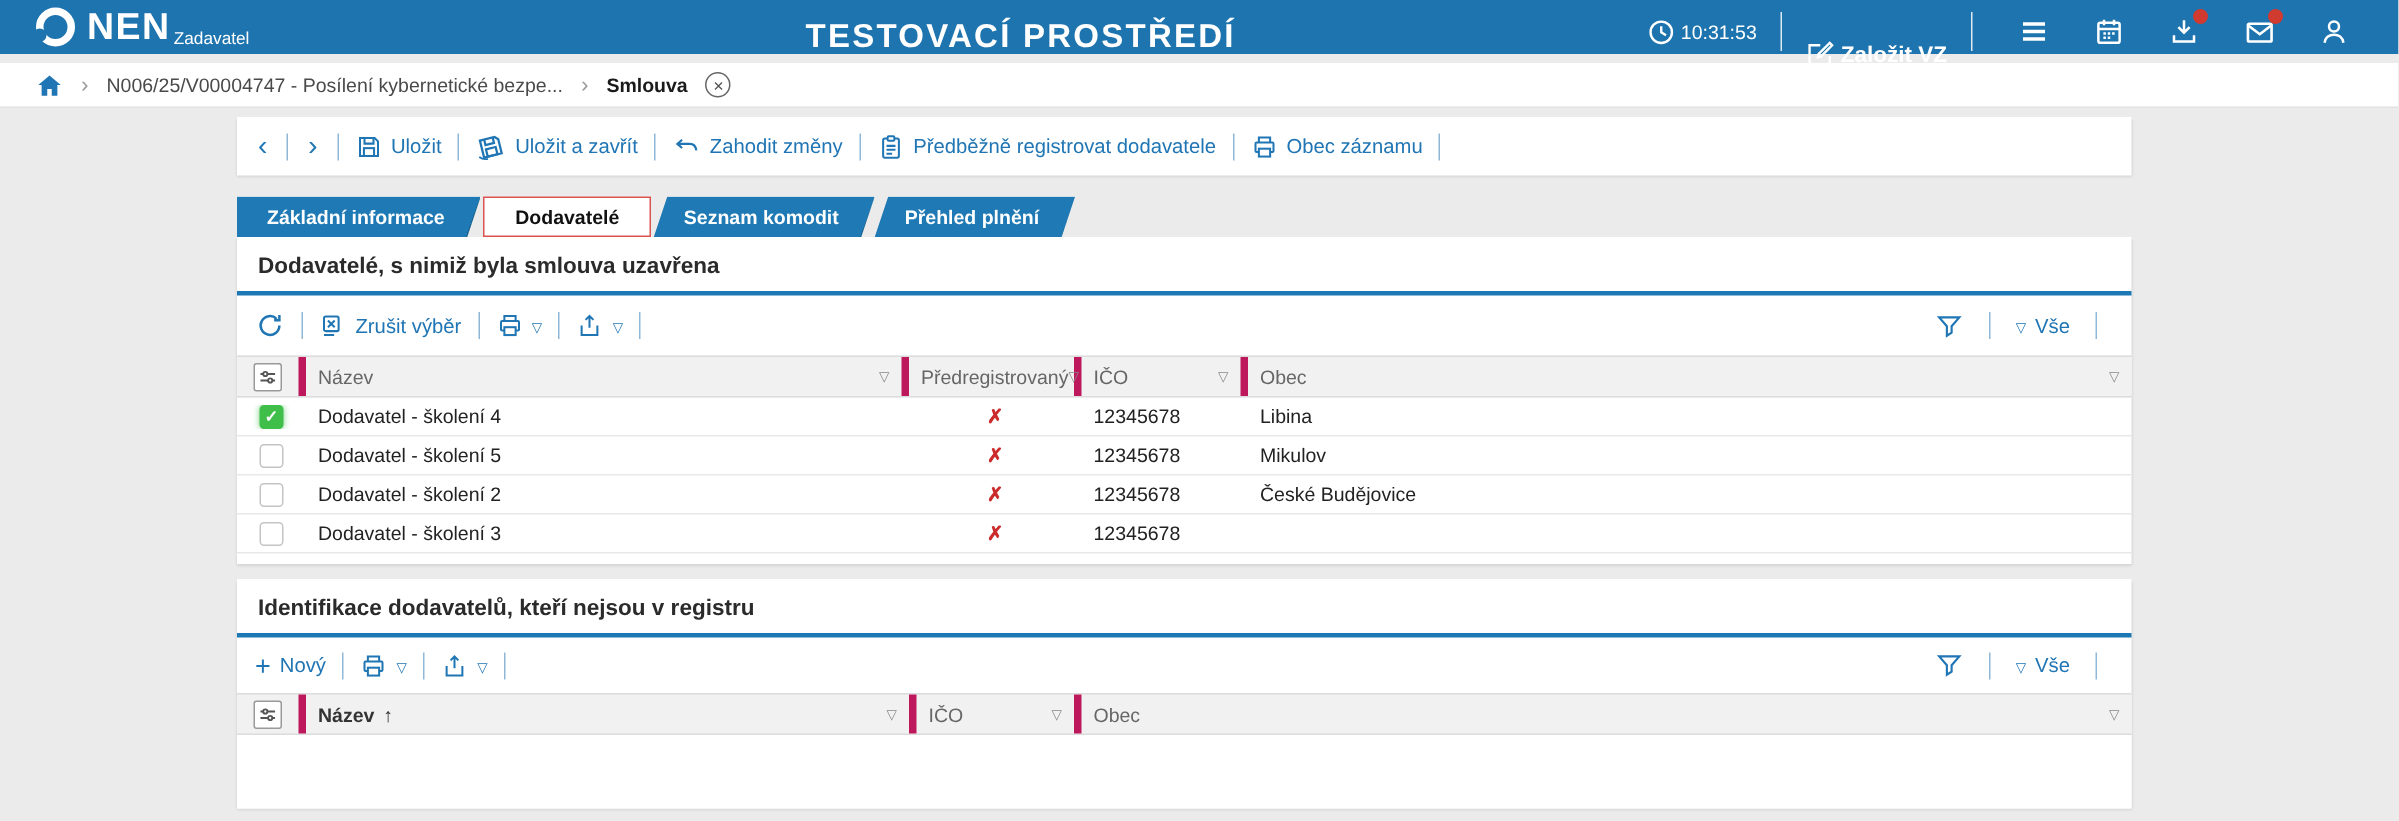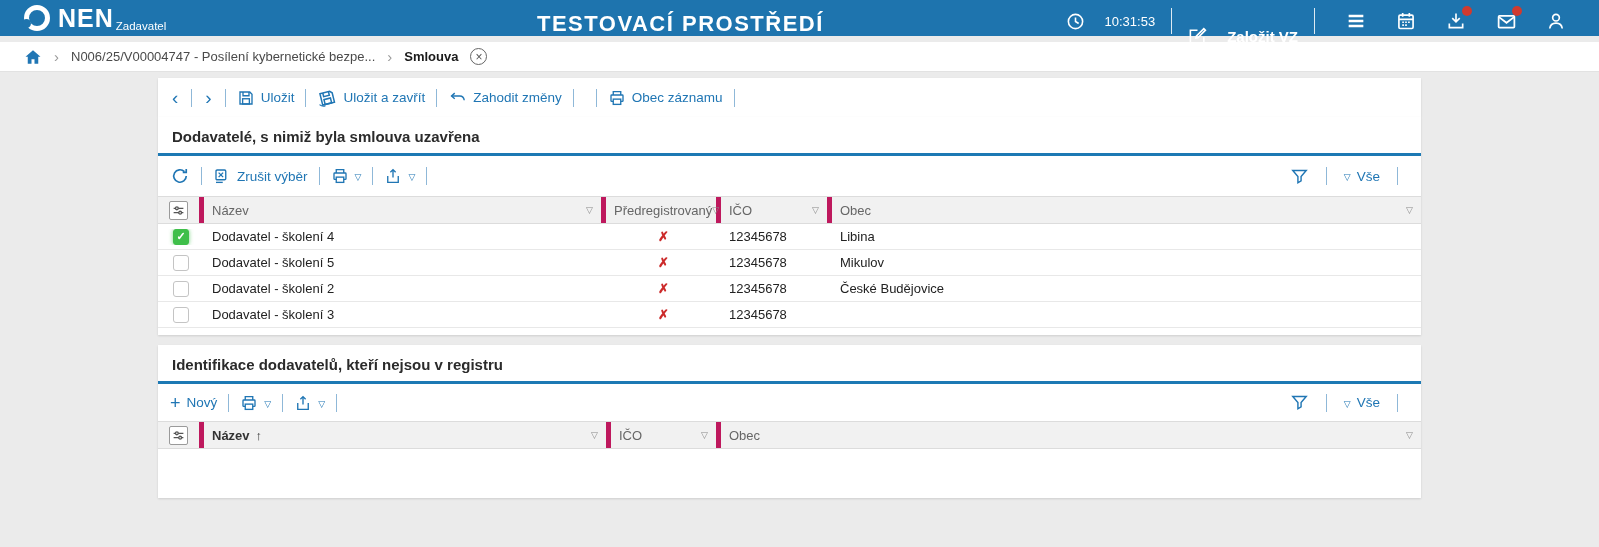--- a/index.html
+++ b/index.html
@@ -9,21 +9,21 @@
   
   .topbar { position:absolute; top:0; left:0; width:1599px; height:36px; background:#1e74ae; color:#fff;
             display:flex; align-items:center; }
   .logo-wrap { display:flex; align-items:center; padding-left:24px; }
   .logo-ring { width:26px; height:26px; border:5px solid #fff; border-radius:50%; position:relative; }
   .logo-ring::after { content:''; position:absolute; left:-7px; top:9px; width:9px; height:9px; background:#1e74ae; border-radius:50%; }
   .logo-text { font-size:25px; font-weight:bold; letter-spacing:1px; margin-left:8px; line-height:1; }
   .logo-sub { font-size:11.5px; font-weight:normal; align-self:flex-end; margin:0 0 -1px 2px; }
   .env-title { position:absolute; left:537px; top:11px; font-size:22px; font-weight:bold; letter-spacing:1.5px; }
   .top-right { position:absolute; right:0; top:0; height:42px; display:flex; align-items:center; gap:0; padding-right:18px; }
-  .top-item { display:flex; align-items:center; gap:20px; font-size:13px; }
+  .top-item { display:flex; align-items:center; gap:4px; font-size:13px; }
   .vdiv { width:1px; height:26px; background:rgba(255,255,255,.85); margin:0 16px; }
   .create-vz { font-size:15px; font-weight:bold;margin-top:31px; }
   .icon-btn { position:relative; width:22px; height:22px; display:flex; align-items:center; justify-content:center; margin:0 14px; }
   .badge-dot { position:absolute; top:-4px; right:-5px; width:10px; height:10px; border-radius:50%; background:#d03a2f; }
   svg.ic { display:block; }
 
   
   .breadcrumb { position:absolute; top:42px; left:0; width:1599px; height:30px; background:#fff;
                 display:flex; align-items:center; padding-left:24px; gap:12px; border-bottom:1px solid #e2e2e2; }
   .bc-sep { color:#9a9a9a; font-size:15px; }
@@ -208,34 +208,58 @@
     <span class="rt-item">
       <span>
         <svg class="ic" width="19" height="19" viewBox="0 0 24 24" fill="none" stroke="#2076b4" stroke-width="1.8">
             <path d="M8.5 6.5L4.5 10l4 3.5"></path>
             <path d="M4.5 10h10.5c3 0 5 1.8 5.5 5.5"></path>
           </svg>
       </span>
       <span>Zahodit změny</span>
     </span>
     <span class="rt-sep"></span>
+    <span class="rt-item">
+      <span>
+        <svg class="ic" width="18" height="18" viewBox="0 0 24 24" fill="none" stroke="#2076b4" stroke-width="1.8">
+            <rect x="5" y="4.5" width="14" height="17" rx="1.5"></rect>
+            <rect x="9" y="2.5" width="6" height="4" rx="1" fill="#fff"></rect>
+            <path d="M8 11h8M8 14.5h8M8 18h5"></path>
+          </svg>
+      </span>
+      <span>Předběžně registrovat dodavatele</span>
+    </span>
     <span class="rt-sep"></span>
     <span class="rt-item">
       <span>
         <svg class="ic" width="18" height="18" viewBox="0 0 24 24" fill="none" stroke="#2076b4" stroke-width="1.8">
             <path d="M7 8V3.5h10V8"></path>
             <rect x="4" y="8" width="16" height="8.5" rx="1"></rect>
             <rect x="7" y="13.5" width="10" height="7" fill="#fff"></rect>
           </svg>
       </span>
       <span>Obec záznamu</span>
     </span>
     <span class="rt-sep"></span>
   </div>
 
+  <div class="tabs">
+    <div class="tab tab-blue first">
+        <span>Základní informace</span>
+      </div>
+    <div class="tab tab-active">
+        <span>Dodavatelé</span>
+      </div>
+    <div class="tab tab-blue">
+        <span>Seznam komodit</span>
+      </div>
+    <div class="tab tab-blue">
+        <span>Přehled plnění</span>
+      </div>
+  </div>
 
   <div class="panel">
     <div class="section-title">Dodavatelé, s nimiž byla smlouva uzavřena</div>
     <div class="section-rule"></div>
 
     <div class="tbl-toolbar">
       <span>
         <svg class="ic" width="20" height="20" viewBox="0 0 24 24" fill="none" stroke="#2076b4" stroke-width="2">
             <path d="M19.5 12a7.5 7.5 0 1 1-2.2-5.3"></path>
             <path d="M19.5 3.5v4.2h-4.2"></path>

